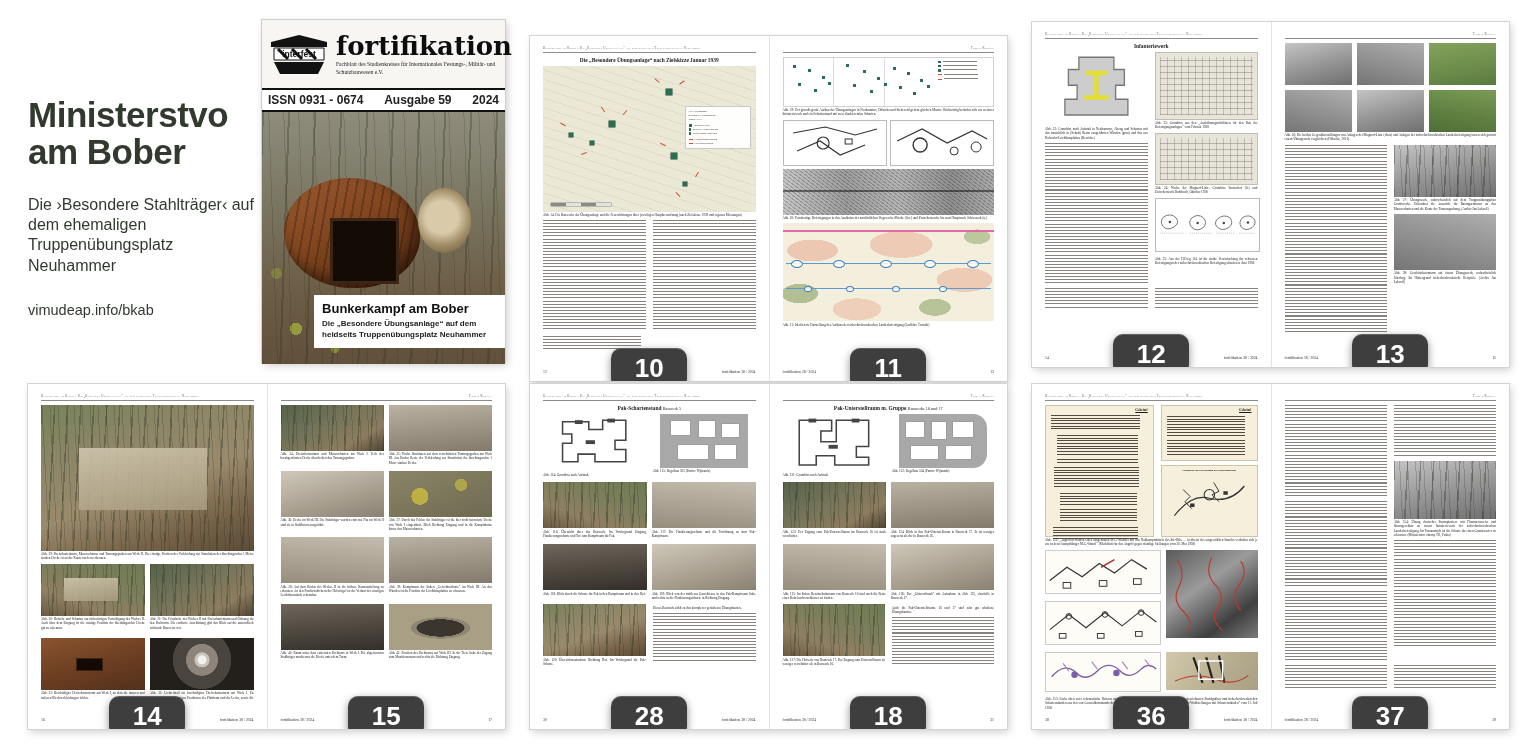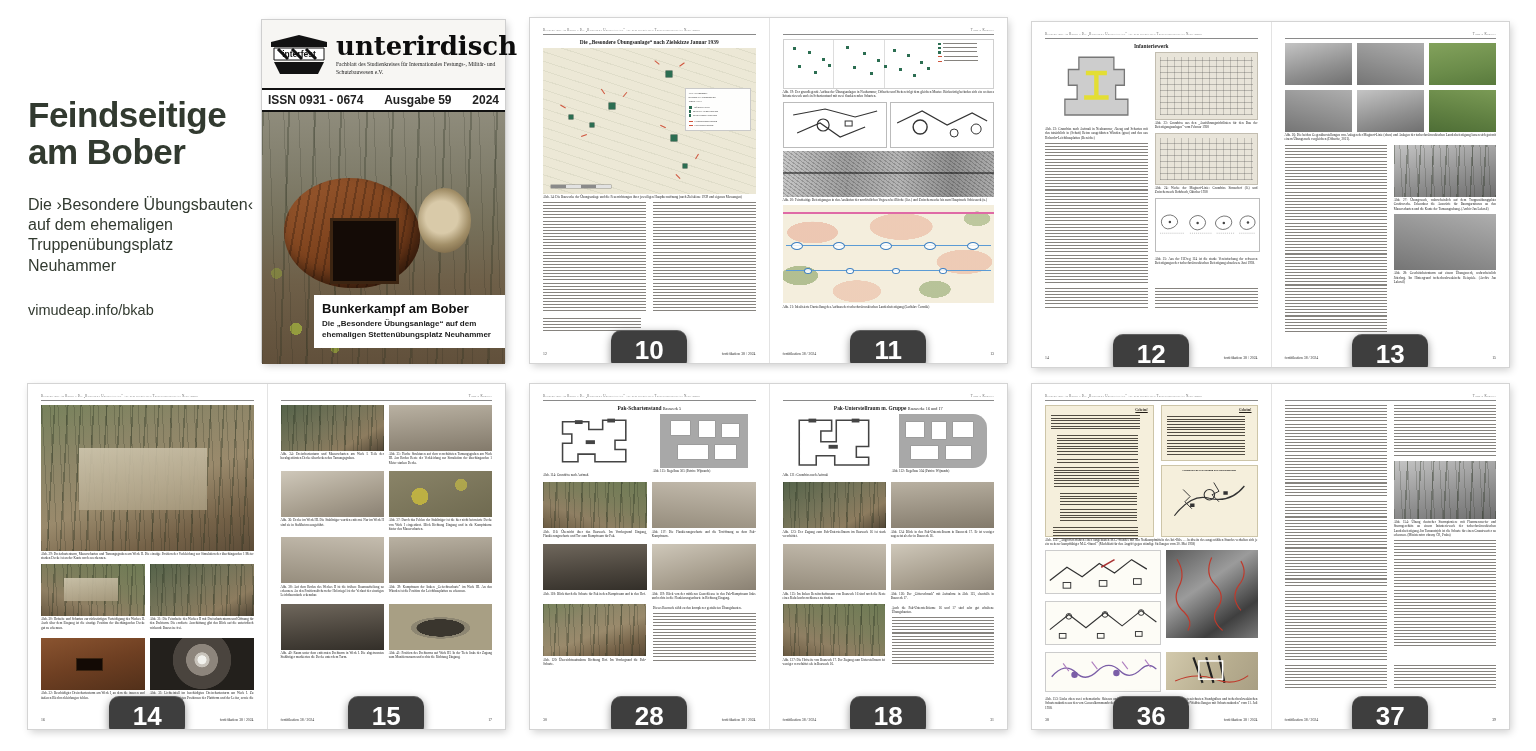--- a/index.html
+++ b/index.html
@@ -147,58 +147,58 @@
   .cmap{position:relative;background:linear-gradient(120deg,#d2c9ac,#b7ad8f 60%,#a99f84);}
   .svgfill{position:absolute;inset:0;width:100%;height:100%;}
 </style>
 </head>
 <body>
 
 <div id="canvas">
 
   <div class="sidebar">
     <div class="sb-title">
-      <div>Feindseitige</div>
+      <div>Ministerstvo</div>
       <div>am Bober</div>
     </div>
-    <div class="sb-sub">Die ›Besondere Übungsbauten‹ auf dem ehemaligen Truppenübungsplatz Neuhammer</div>
+    <div class="sb-sub">Die ›Besondere Stahlträger‹ auf dem ehemaligen Truppenübungsplatz Neuhammer</div>
     <div class="sb-link">vimudeap.info/bkab</div>
   </div>
 
   <div class="cover">
     <div class="cov-head">
       <svg class="cov-logo" viewBox="0 0 62 46">
         <path d="M3 10 L31 3 L59 10 L59 15 L3 15 Z" fill="#121212"></path>
         <path d="M6 16 L56 16 L56 28 L6 28 Z" fill="#ffffff" stroke="#121212" stroke-width="1"></path>
         <path d="M10 17 L20 27 M24 17 L34 27 M38 17 L48 27" stroke="#121212" stroke-width="3"></path>
         <text x="31" y="25" font-size="8.5" font-weight="bold" text-anchor="middle" fill="#121212" font-family="Liberation Sans, sans-serif">interfest</text>
         <path d="M6 30 L56 30 L50 42 L12 42 Z" fill="#121212"></path>
       </svg>
       <div>
-        <div class="cov-title">unterirdisch</div>
+        <div class="cov-title">fortifikation</div>
         <div class="cov-sub">Fachblatt des Studienkreises für Internationales Festungs-, Militär- und Schutzbauwesen e.V.</div>
       </div>
     </div>
     <div class="issn-bar">
       <span>ISSN 0931 - 0674</span>
       <span>Ausgabe 59</span>
       <span>2024</span>
     </div>
     <div class="cov-photo">
       <div class="cov-dome"></div>
       <div class="cov-aperture"></div>
       <div class="cov-hole"></div>
       <div class="cov-box">
         <div class="cov-box-title">Bunkerkampf am Bober</div>
-        <div class="cov-box-sub">Die „Besondere Übungsanlage“ auf dem ehemaligen Stetten­übungsplatz Neuhammer</div>
+        <div class="cov-box-sub">Die „Besondere Übungsanlage“ auf dem heidseits Truppen­übungsplatz Neuhammer</div>
       </div>
     </div>
   </div>
 
-  <div class="spread" style="left:530px;top:18px;">
+  <div class="spread" style="left:530px;top:36px;">
 
     <div class="page">
       <div class="rh">Bunkerkampf am Bober – Die „Besondere Übungsanlage“ auf dem ehemaligen Truppenübungsplatz Neuhammer</div>
       <div class="page-title">Die „Besondere Übungsanlage“ nach Zielskizze Januar 1939</div>
       <div class="map10">
         <i class="gs" style="left:58%;top:16%;"></i>
         <i class="gs" style="left:31%;top:38%;"></i>
         <i class="gs sm" style="left:12%;top:46%;"></i>
         <i class="gs sm" style="left:22%;top:52%;"></i>
         <i class="gs" style="left:60%;top:60%;"></i>

